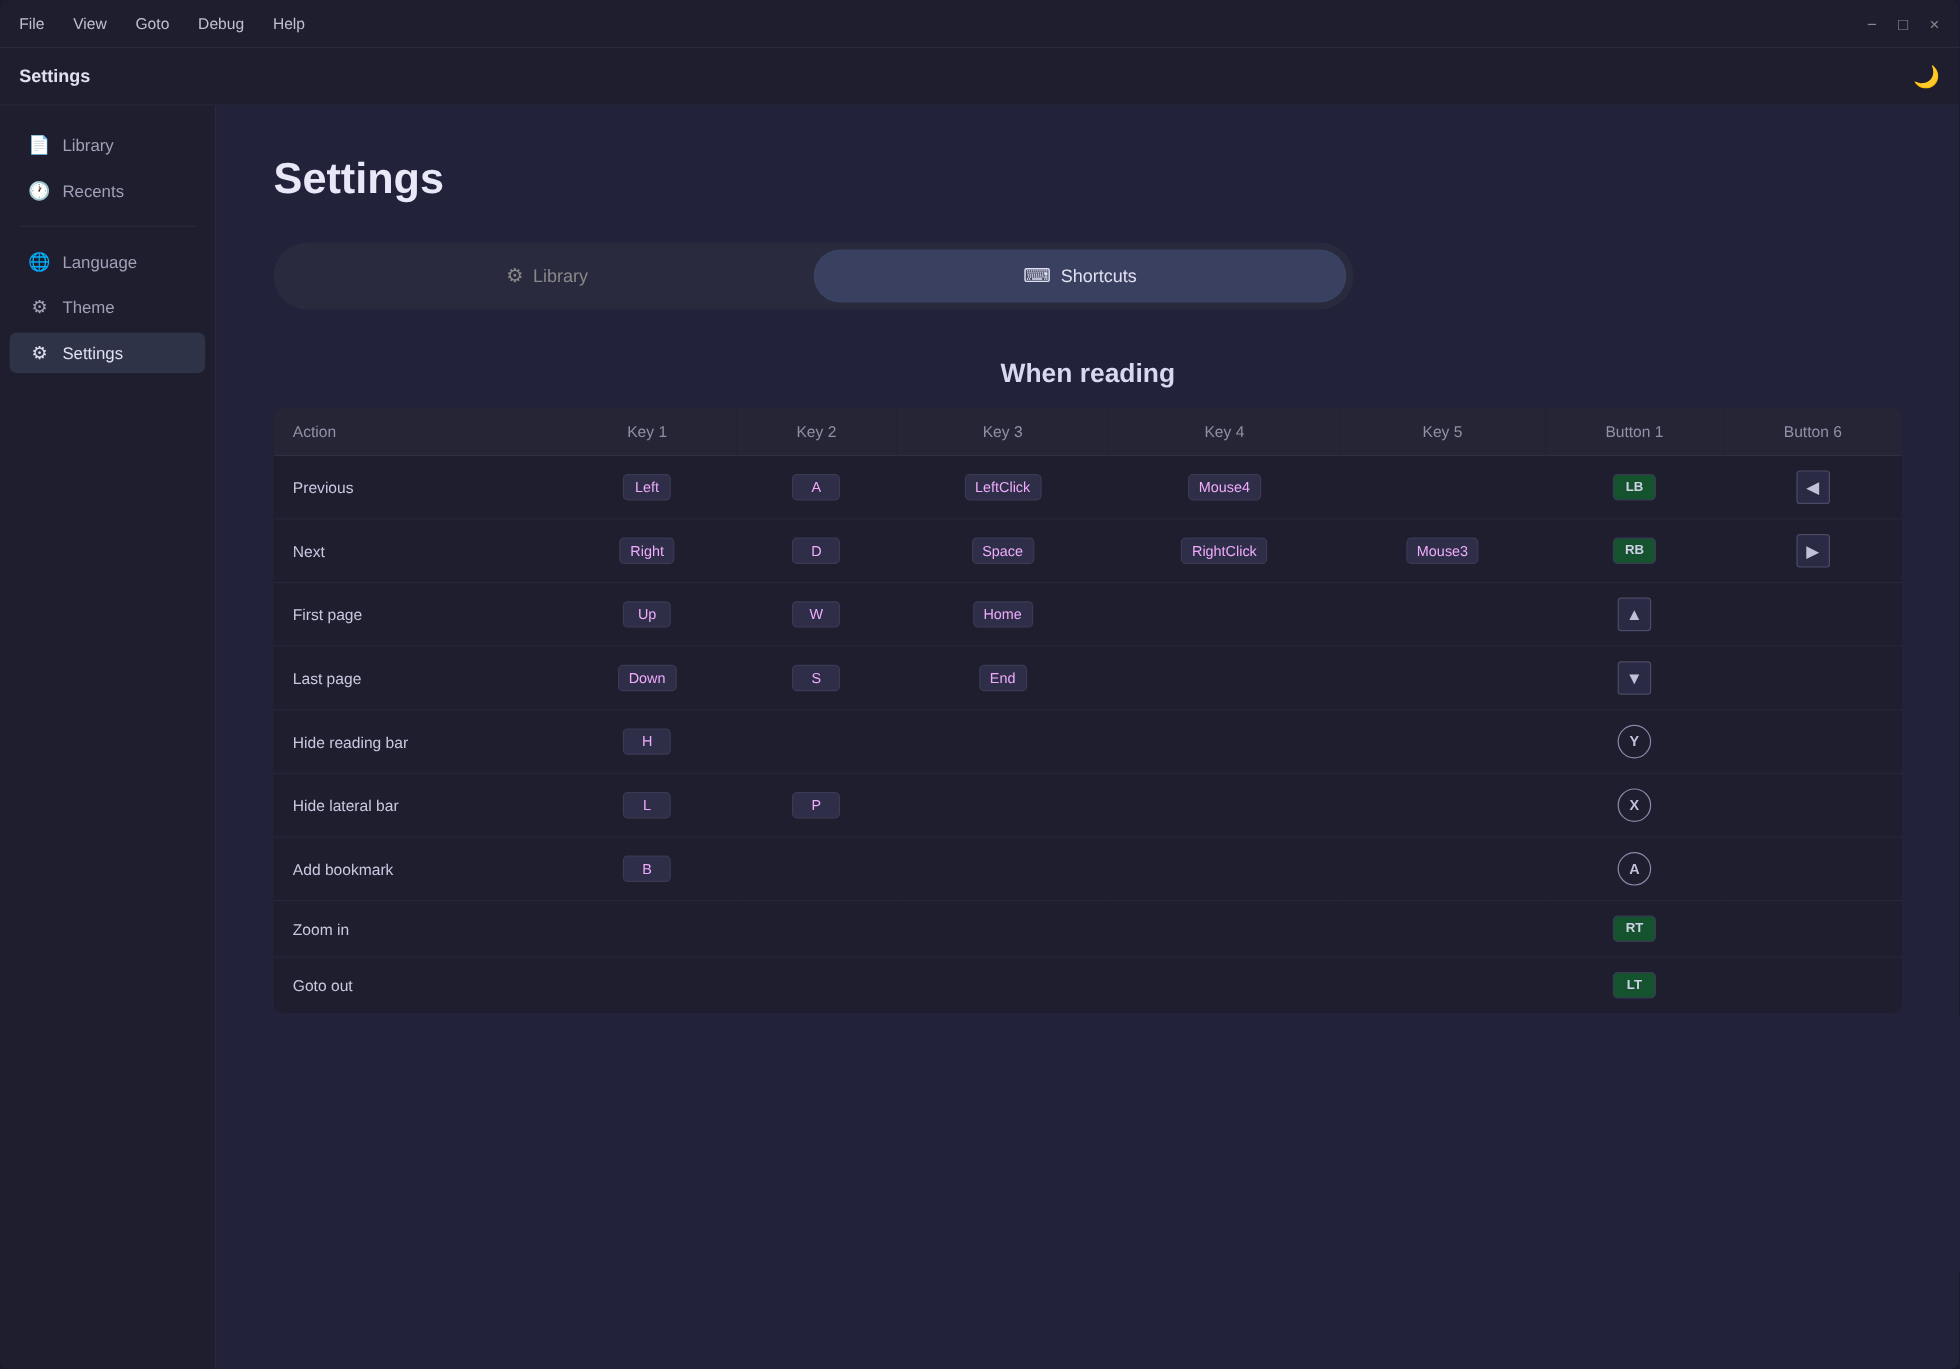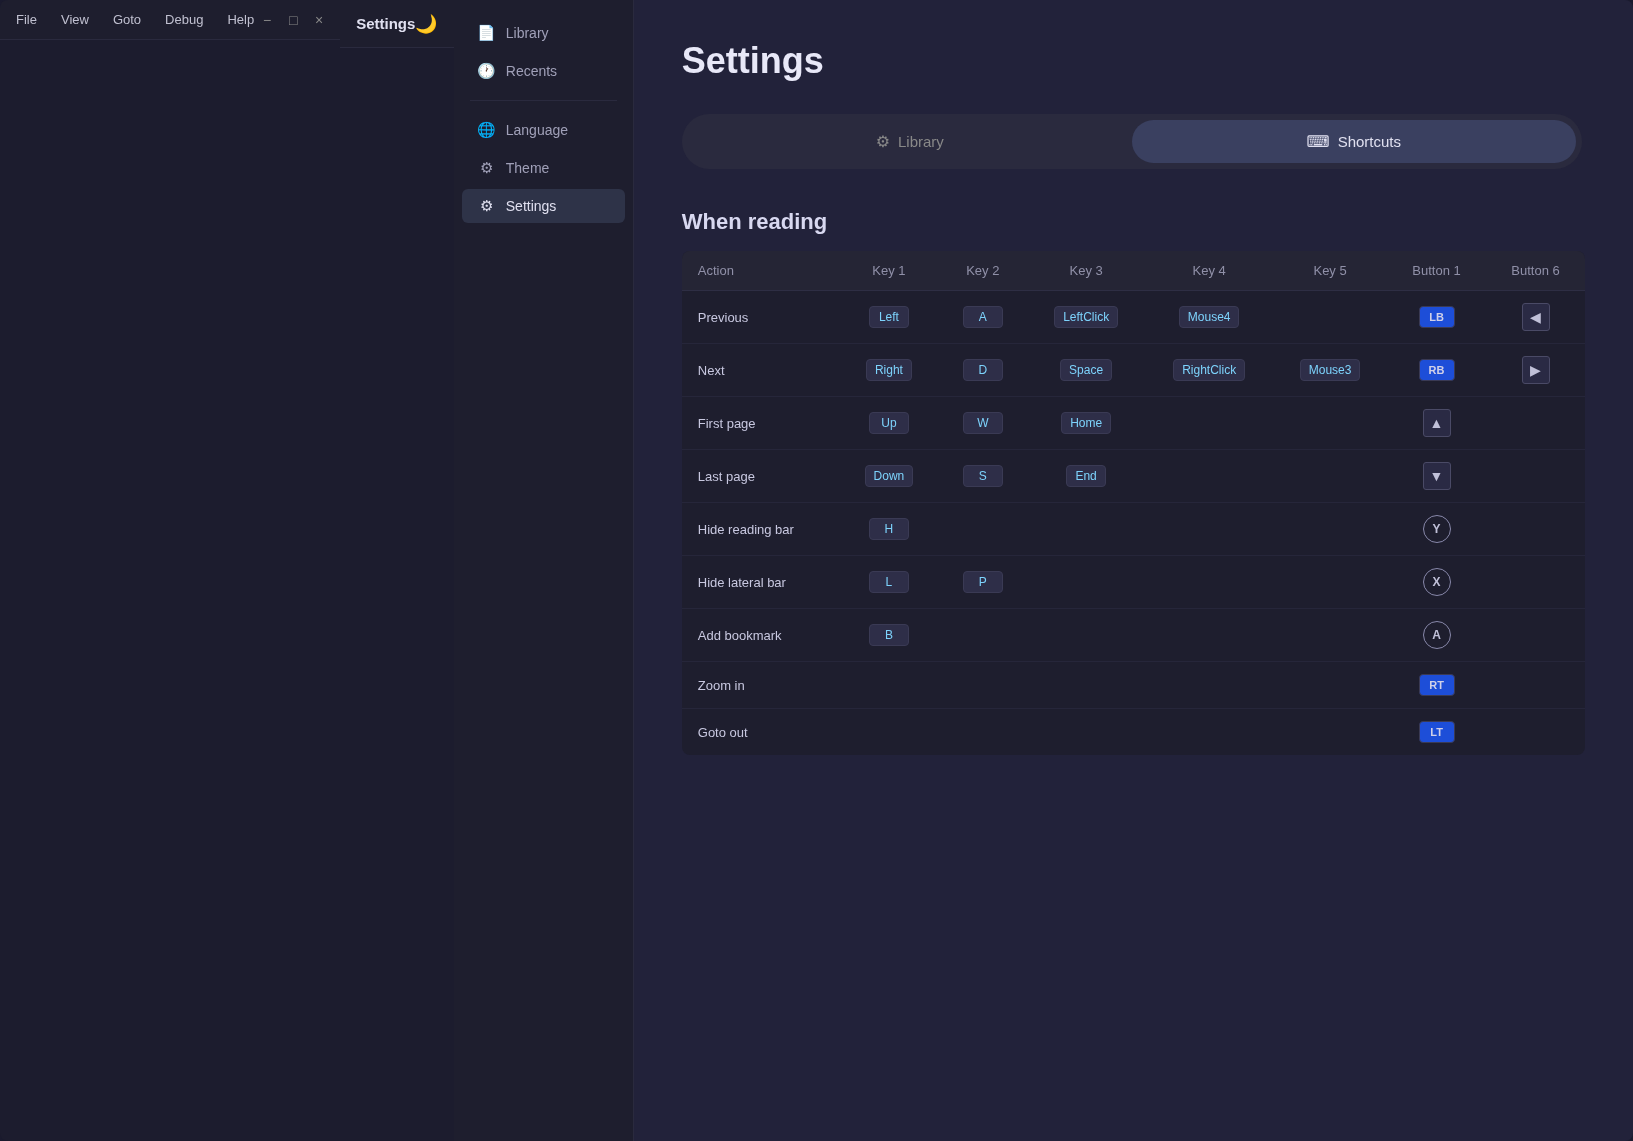--- a/index.html
+++ b/index.html
@@ -11,21 +11,21 @@
       height: 1141px;
       overflow: hidden;
     }
 
     
     .window {
       width: 1633px;
       height: 1141px;
       background: #1c1c2e;
       display: flex;
-      flex-direction: row;
+      flex-direction: column;
       border-radius: 8px;
       overflow: hidden;
     }
 
     .title-bar {
       background: #1e1e2e;
       height: 40px;
       display: flex;
       align-items: center;
       padding: 0 12px;
@@ -192,20 +192,21 @@
     .tab-icon {
       font-size: 16px;
     }
 
     
     .section-title {
       font-size: 22px;
       font-weight: 600;
       color: #d8d8f0;
       margin-bottom: 16px;
+      text-align: center;
     }
 
     
     .shortcuts-table {
       width: 100%;
       border-collapse: collapse;
       background: #1e1e2e;
       border-radius: 8px;
       overflow: hidden;
     }
@@ -241,29 +242,29 @@
 
     .key-badge {
       display: inline-flex;
       align-items: center;
       justify-content: center;
       background: #2e2e48;
       border: 1px solid #3a3a54;
       border-radius: 4px;
       padding: 3px 8px;
       font-size: 12px;
-      color: #7dd3fc;
+      color: #f0abfc;
       min-width: 40px;
     }
 
     .btn-badge {
       display: inline-flex;
       align-items: center;
       justify-content: center;
-      background: #1d4ed8;
+      background: #14532d;
       border: 1px solid #3a3a54;
       border-radius: 4px;
       padding: 4px 8px;
       font-size: 11px;
       font-weight: 600;
       color: #d0d0e8;
       min-width: 36px;
     }
 
     .btn-circle {

